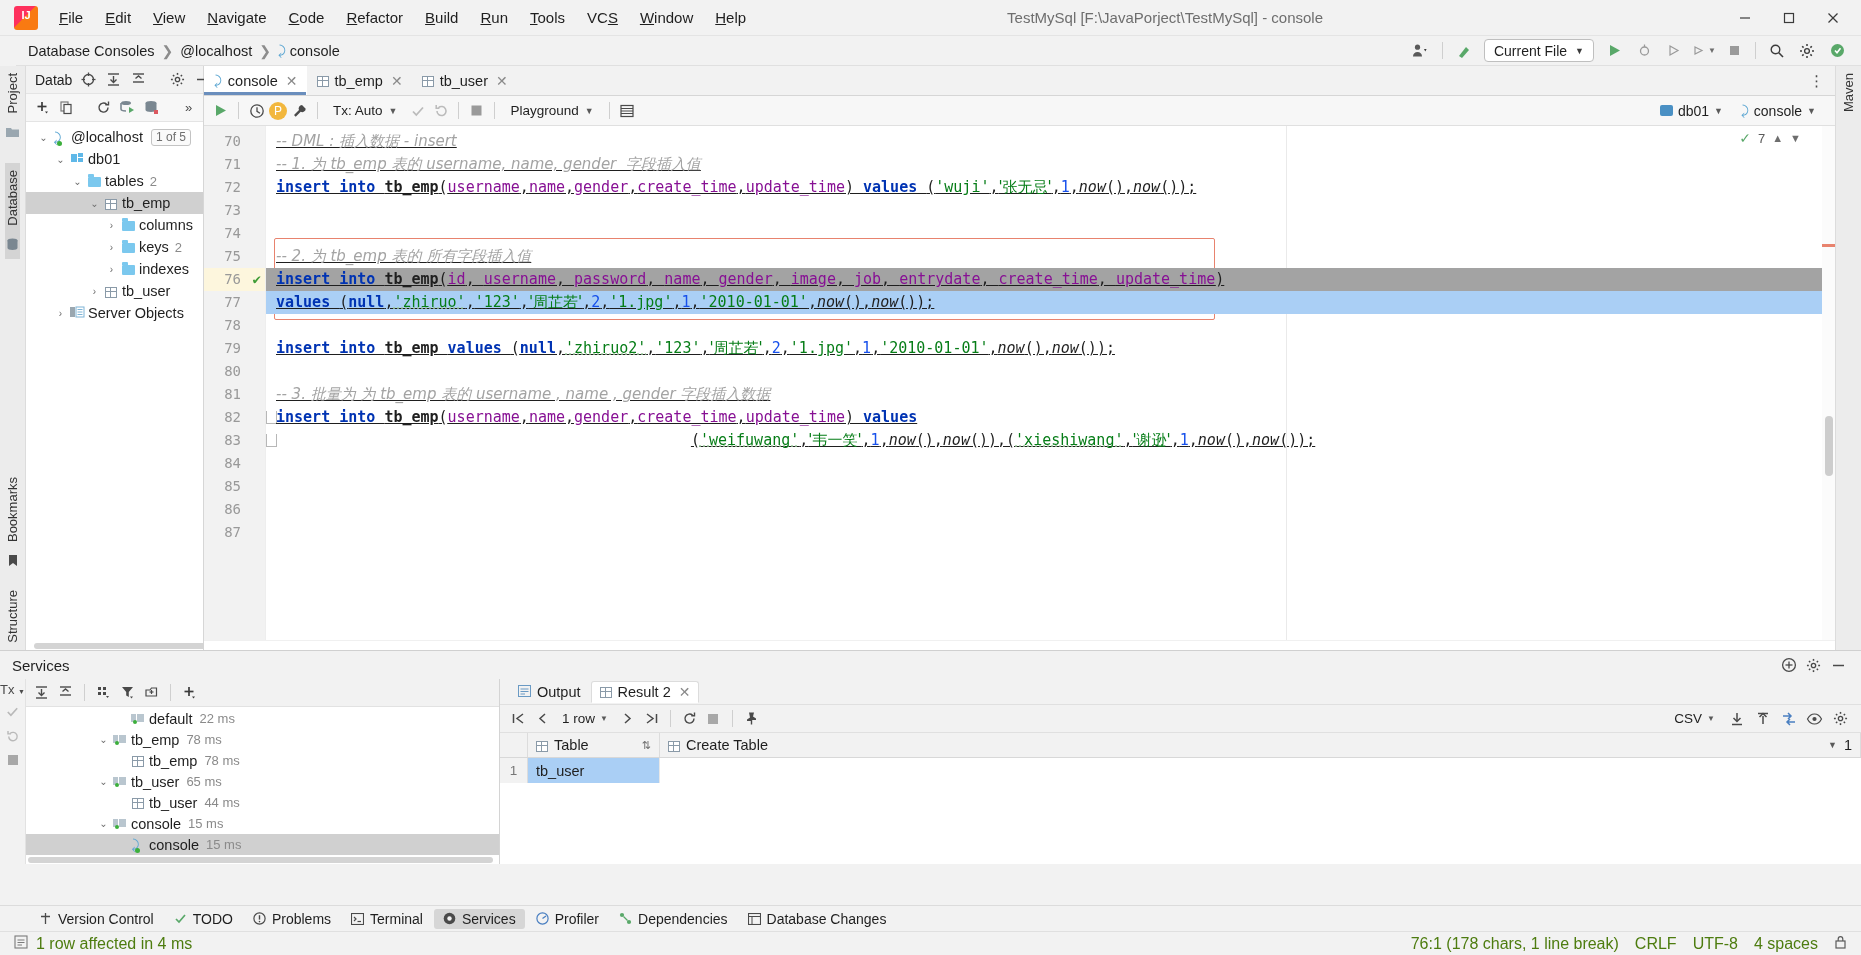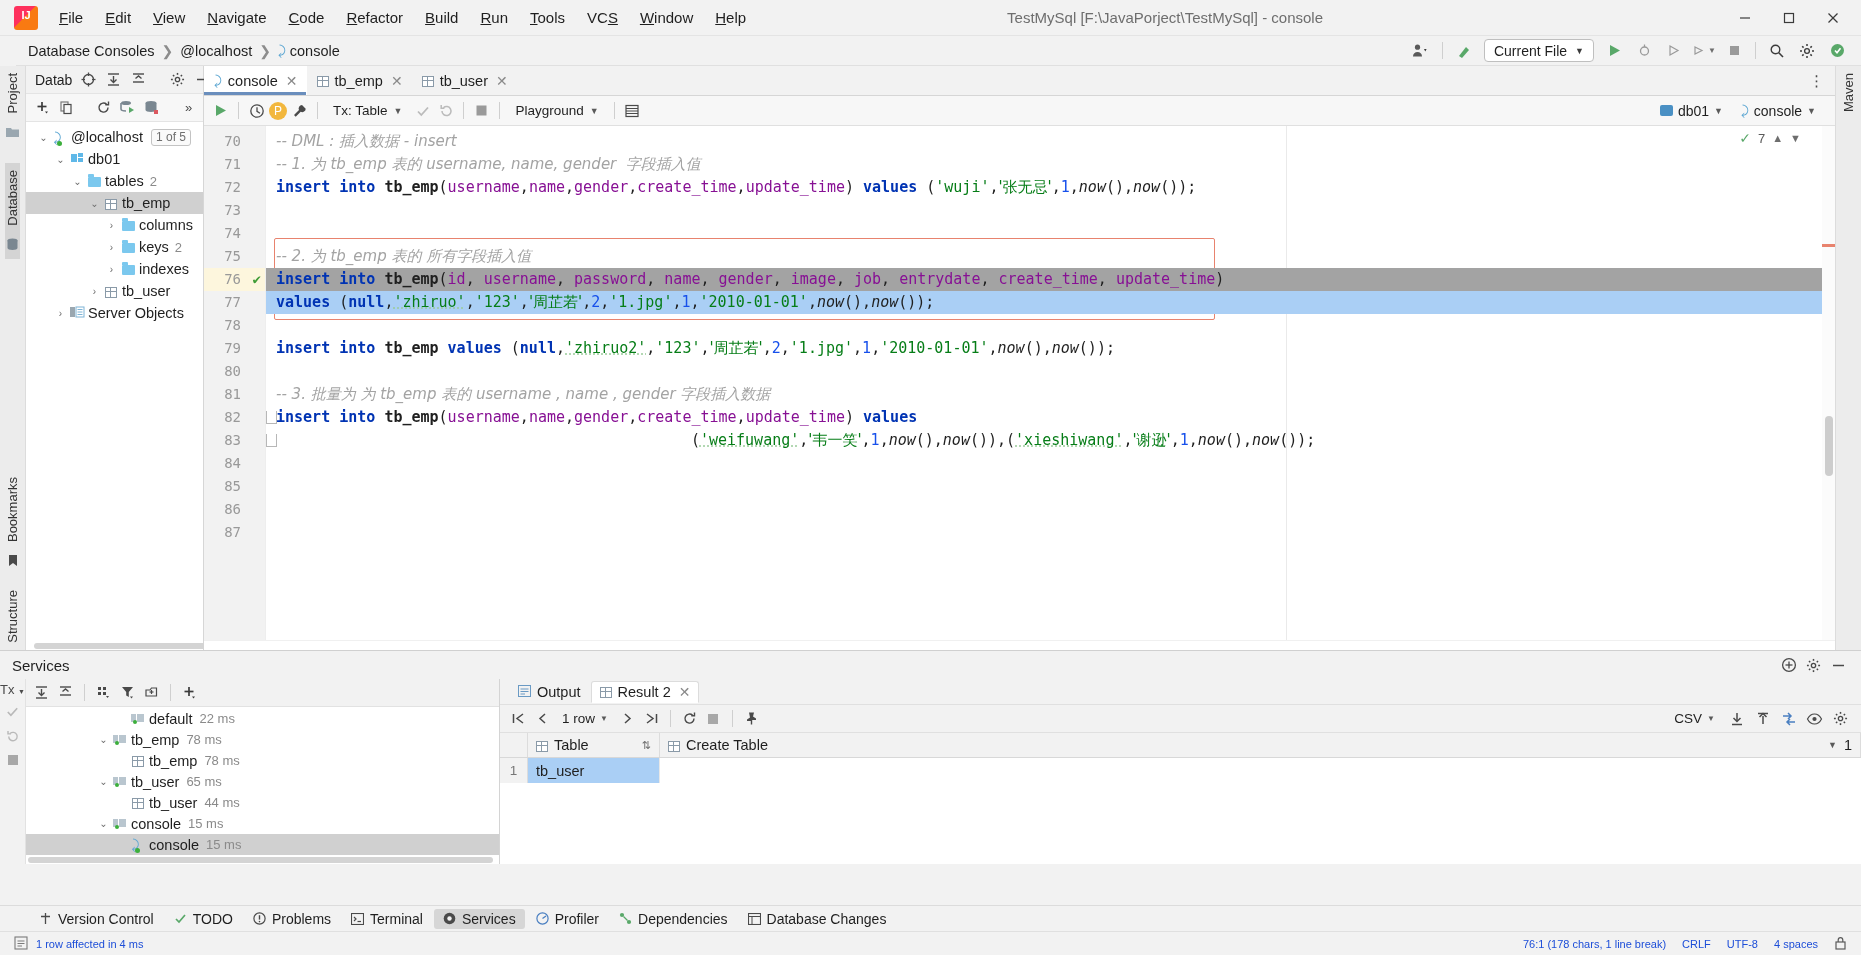--- a/index.html
+++ b/index.html
@@ -183,21 +183,21 @@
   .gmark {
     position: absolute; right: 4px; top: 0; line-height: 23px; font-size: 14px; color: #3f9c35;
   }
   .gfold {
     position: absolute; right: -12px; top: 5px; width: 11px; height: 13px;
     border: 1px solid #b7b7b7; border-top: none; color: #8a8a8a; font-size: 8px;
     text-align: center; line-height: 6px;
   }
   .codearea {
     flex: 1; position: relative; padding-top: 4px; overflow: hidden;
-    font-family: "DejaVu Sans Mono", monospace; font-size: 15px;
+    font-family: "DejaVu Sans Mono", monospace; font-size: 15px; text-decoration: underline;
   }
   .cline { height: 23px; line-height: 23px; white-space: pre; padding-left: 10px; position: relative; }
   .cline.cur-hl { background: #a3a3a3; }
   .sel-full { background: #aacff5; }
   .kw  { color: #0033b3; font-weight: bold; }
   .tbl { color: #1f1f1f; font-weight: bold; }
   .col { color: #871094; }
   .str { color: #067d17; }
   .num { color: #1750eb; }
   .fn  { color: #1f1f1f; font-style: italic; }
@@ -299,21 +299,21 @@
     gap: 2px; padding-left: 30px; border-top: 1px solid #dcdcdc; margin-top: 41px;
   }
   .bb-item {
     display: flex; align-items: center; gap: 6px; font-size: 14px; padding: 2px 9px; color: #1f1f1f;
   }
   .bb-item.active { background: #d6d6d6; border-radius: 3px; }
 
   
   .statusbar {
     height: 24px; flex: 0 0 24px; background: #f2f2f2; display: flex; align-items: center;
-    font-size: 11px; color: #1d4ed8; border-top: 1px solid #e0e0e0; padding: 0 8px;
+    font-size: 16px; color: #4d7c0f; border-top: 1px solid #e0e0e0; padding: 0 8px;
   }
   .sb-left { display: flex; align-items: center; gap: 8px; padding-left: 6px; }
   .sb-right { margin-left: auto; display: flex; align-items: center; gap: 16px; padding-right: 6px; }
   .vlabel {
     writing-mode: vertical-rl; transform: rotate(180deg);
     font-size: 13px; color: #333; padding: 7px 0; white-space: nowrap;
   }
   .cjk { font-family: "DejaVu Sans", sans-serif; }
 </style>
 </head>
@@ -666,21 +666,21 @@
             </svg>
         </div>
         <div class="pbadge">P</div>
         <div class="tb-ico">
           <svg width="16" height="16" viewBox="0 0 16 16">
               <path d="M10 2a3.4 3.4 0 0 0-3 5l-5 5 1.7 1.7 5-5a3.4 3.4 0 0 0 5-3z" fill="#4a4a4a"></path>
             </svg>
         </div>
         <div class="vsep"></div>
         <div class="tx-sel">
-          <span>Tx: Table</span>
+          <span>Tx: Auto</span>
           <span style="font-size:9px;color:#5a5a5a;">▼</span>
         </div>
         <div class="tb-ico">
           <svg width="16" height="16" viewBox="0 0 16 16">
               <path d="M3 8.5 L6.3 12 L13 4.5" fill="none" stroke="#bbb" stroke-width="1.8"></path>
             </svg>
         </div>
         <div class="tb-ico">
           <svg width="16" height="16" viewBox="0 0 16 16">
               <path d="M4 8a4.5 4.5 0 1 0 1.4-3.2" fill="none" stroke="#bbb" stroke-width="1.5"></path>

